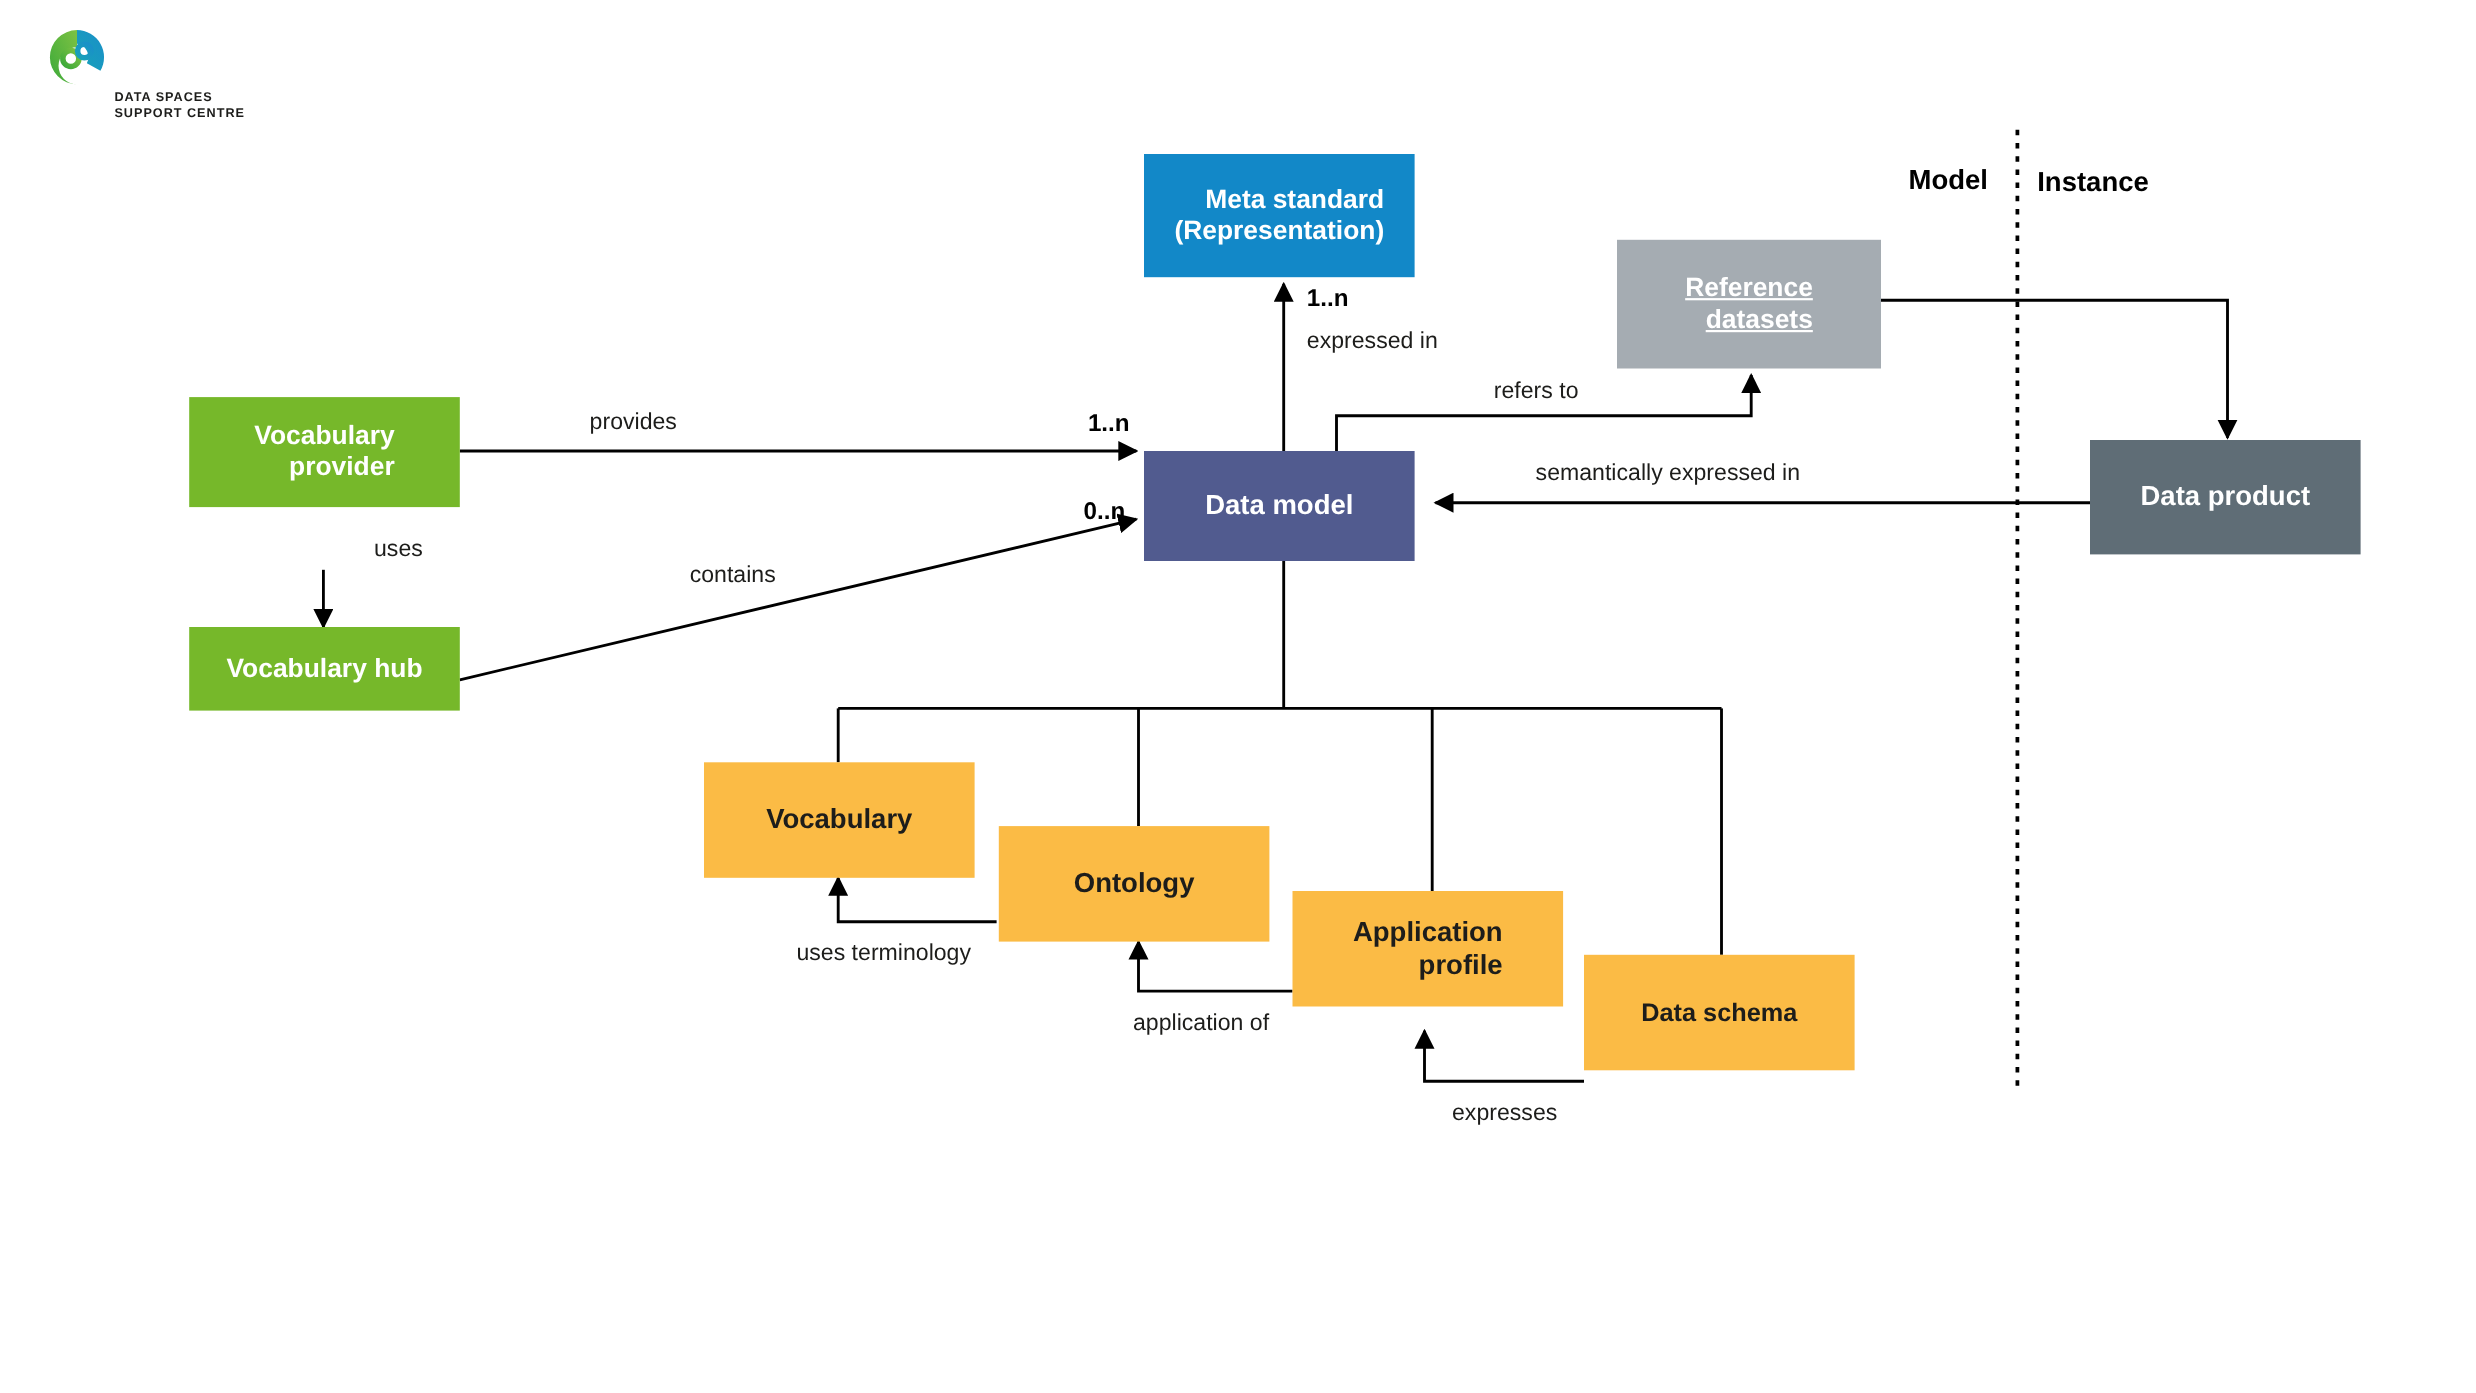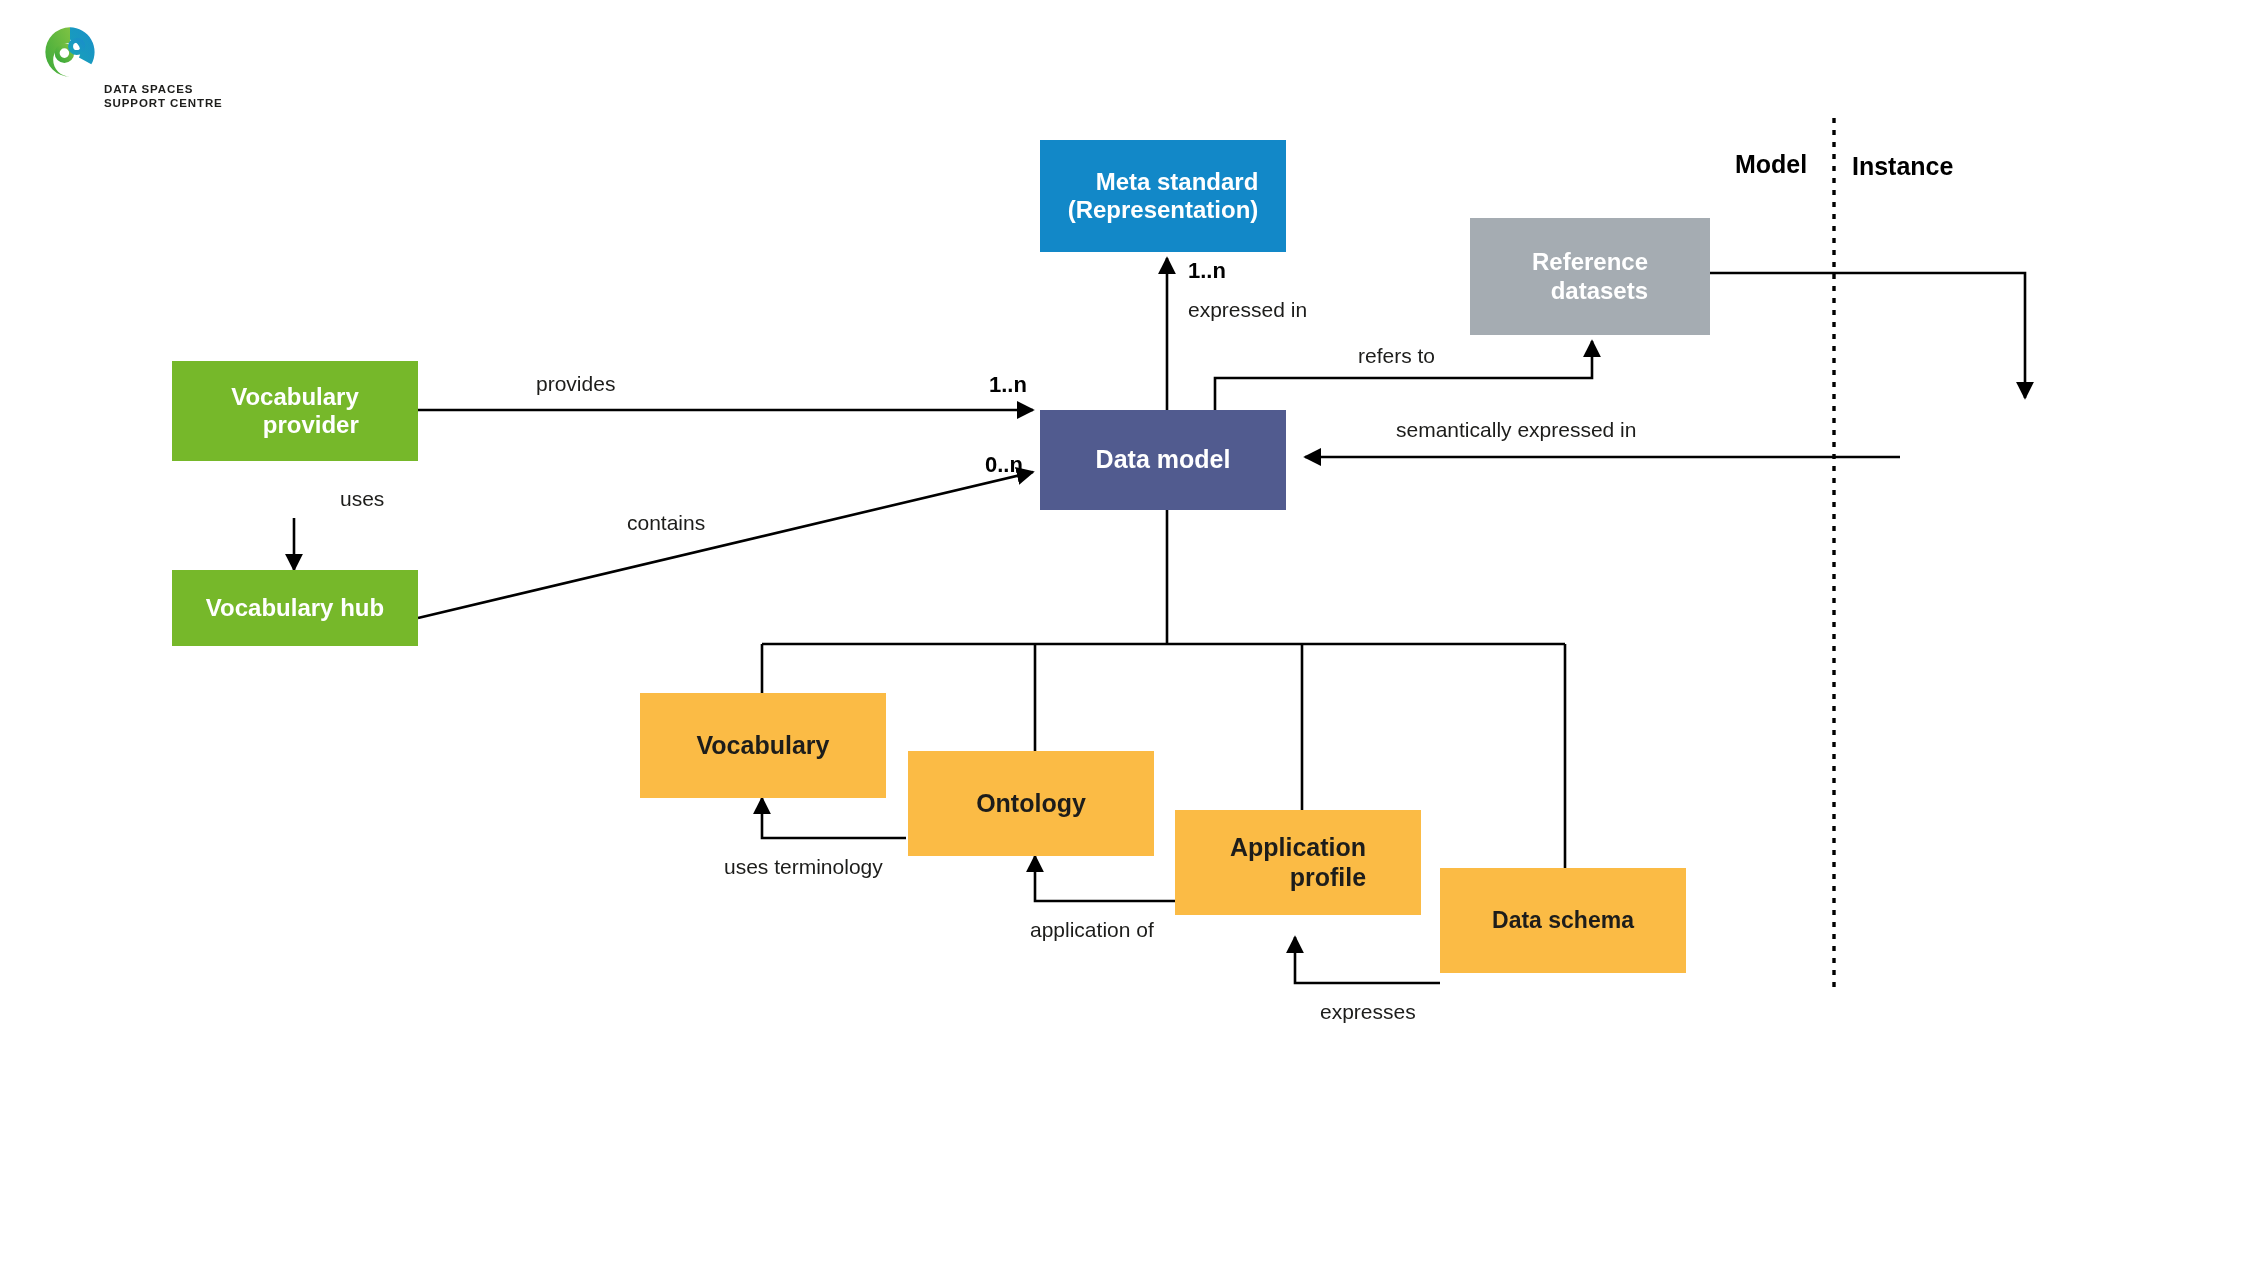--- a/index.html
+++ b/index.html
@@ -60,21 +60,21 @@
     text-align: right;
     font-weight: bold;
     line-height: 1.18;
     box-sizing: border-box;
     padding: 2px 6px;
   }
   .node-blue   { background: #1288c8; color: #ffffff; }
   .node-green  { background: #76b82a; color: #ffffff; }
   .node-purple { background: #515b8f; color: #ffffff; }
   .node-orange { background: #fbbb45; color: #1d1d1b; }
-  .node-grey   { background: #a5acb2; color: #ffffff; }
+  .node-grey   { background: #a5acb2; color: #ffffff; text-decoration: underline; }
   .node-dgrey  { background: #5f6d76; color: #ffffff; }
 
   
   .elabel {
     position: absolute;
     font-size: 21px;
     color: #1d1d1b;
     white-space: nowrap;
   }
   .mult {
@@ -183,20 +183,23 @@
       <div>Data model</div>
     </div>
 
     <div class="node node-grey" style="left:1470px; top:218px; width:240px; height:117px; font-size:24px;">
       <div>
         <div>Reference</div>
         <div>datasets</div>
       </div>
     </div>
 
+    <div class="node node-dgrey" style="left:1900px; top:400px; width:246px; height:104px; font-size:25px;">
+      <div>Data product</div>
+    </div>
 
     <div class="node node-orange" style="left:640px; top:693px; width:246px; height:105px; font-size:25px;">
       <div>Vocabulary</div>
     </div>
 
     <div class="node node-orange" style="left:908px; top:751px; width:246px; height:105px; font-size:25px;">
       <div>Ontology</div>
     </div>
 
     <div class="node node-orange" style="left:1175px; top:810px; width:246px; height:105px; font-size:25px;">

